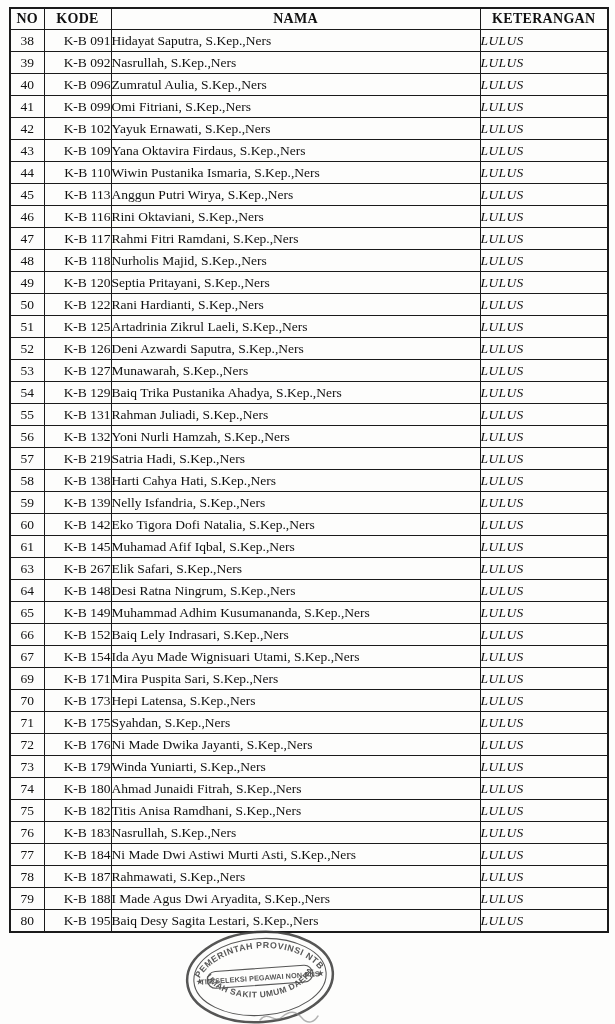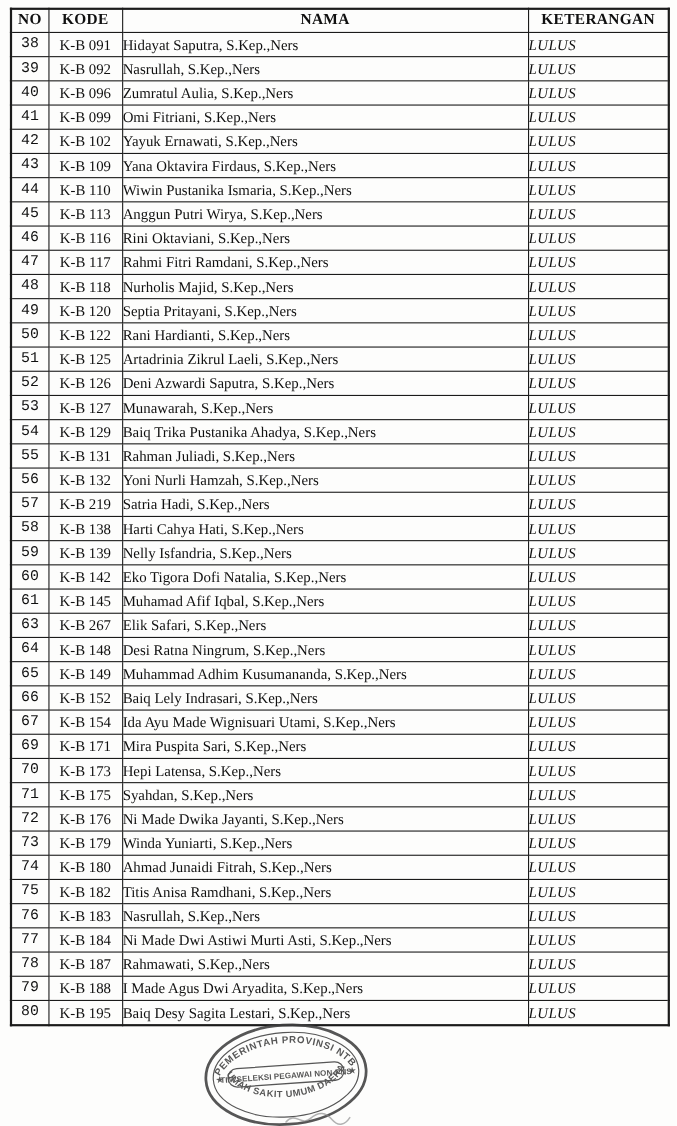--- a/index.html
+++ b/index.html
@@ -35,22 +35,22 @@
   table.results th{
     font-weight:bold;
     font-size:14px;
     letter-spacing:.3px;
     height:20px;
   }
   col.c-no{width:34px;}
   col.c-kode{width:67px;}
   col.c-nama{width:369px;}
   col.c-ket{width:128px;}
-  td.col-no{text-align:center;font-family:Liberation Mono, monospace;}
-  td.col-kode{text-align:center;padding-left:9px;}
+  td.col-no{text-align:center;}
+  td.col-kode{text-align:right;padding-left:9px;}
   td.col-nama{text-align:left;padding-left:10px;margin-left:27px;}
   td.col-ket{letter-spacing:.4px;font-style:italic;}
   .stamp-wrap{
     position:absolute;
     left:183px;top:929px;
     width:154px;height:96px;
     transform:rotate(-4deg);
     opacity:.88;
   }
   .stamp-wrap svg{display:block;width:100%;height:100%;}

